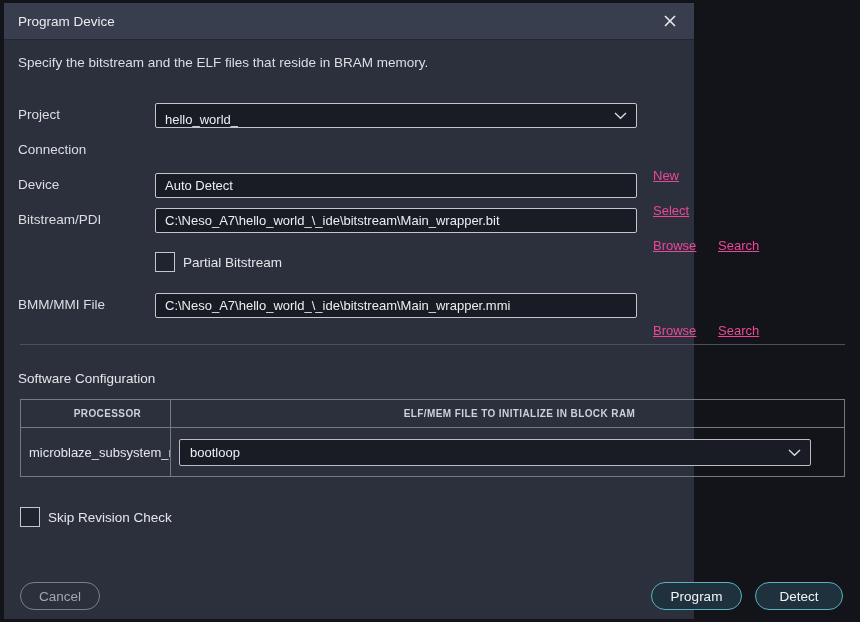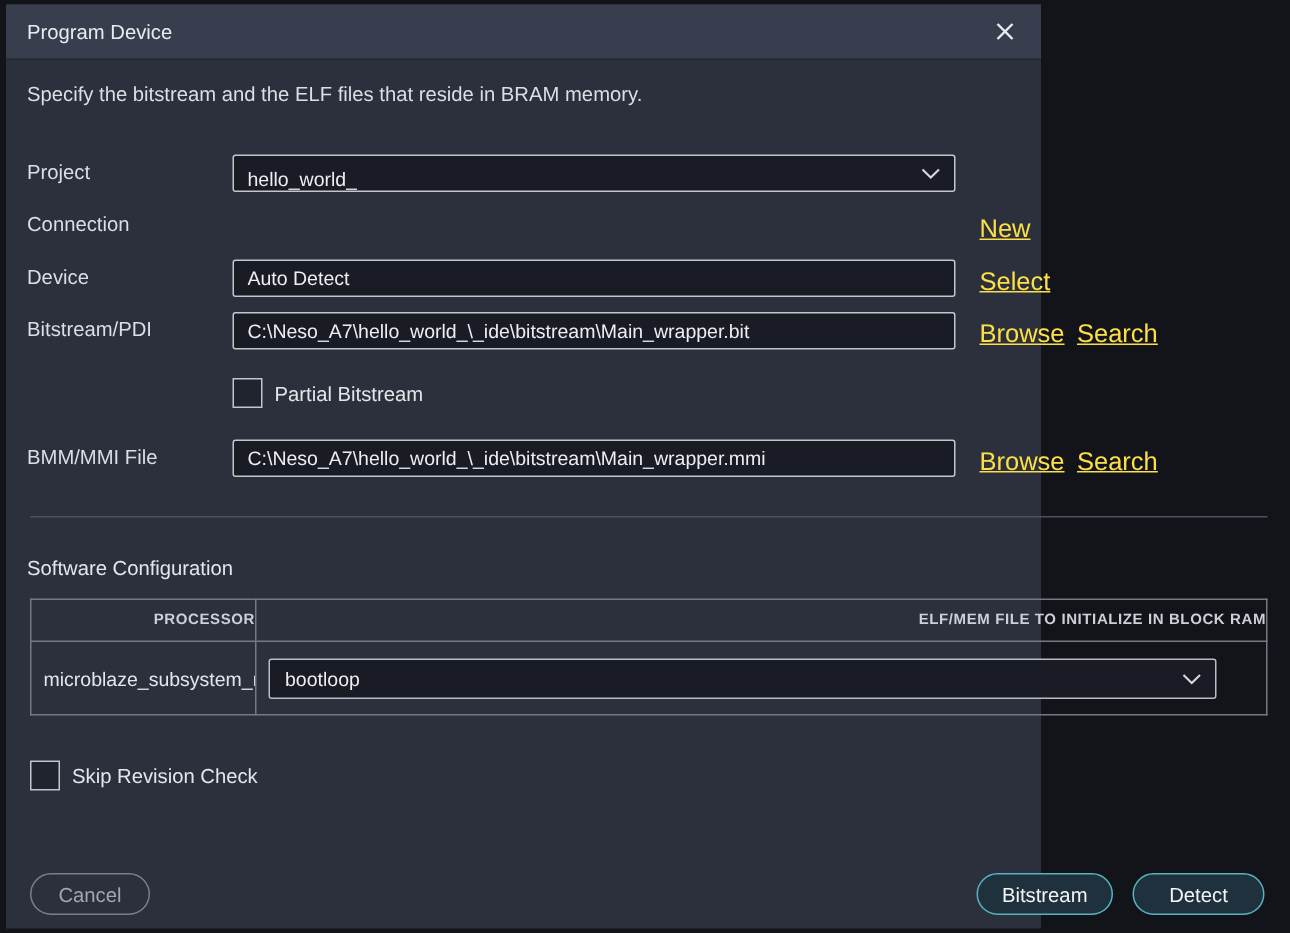--- a/index.html
+++ b/index.html
@@ -18,32 +18,32 @@
   .label { position:absolute; left:14px; font-size:13.5px; color:#dcdee4; white-space:nowrap; }
 
   .field { position:absolute; left:151px; width:482px; height:25px; background:#191c25;
            border:1px solid #c3c6cd; border-radius:2px; color:#eceef2; font-size:13px;
            font-family:"Liberation Sans", sans-serif; }
   .dropdown { display:flex; align-items:flex-end; padding:0 28px 0 9px; cursor:pointer; }
   .dropdown .val { overflow:hidden; white-space:nowrap; }
   .chev { position:absolute; right:9px; top:50%; transform:translateY(-50%); }
   input.field { padding:0 9px; outline:none; }
 
-  .link { position:absolute; font-size:17px; color:#fde047; text-decoration:underline; cursor:pointer; white-space:nowrap; }
+  .link { position:absolute; font-size:13px; color:#ec4899; text-decoration:underline; cursor:pointer; white-space:nowrap;margin-top:25px; }
 
   .checkbox { position:absolute; width:20px; height:20px; background:#20242e; border:1px solid #c3c6cd; cursor:pointer; }
   .cblabel { position:absolute; font-size:13.5px; color:#e4e6ea; white-space:nowrap; }
 
   .divider { position:absolute; left:16px; top:341px; width:825px; height:1px; background:#4b505e; }
 
   .section-title { position:absolute; left:14px; top:368px; font-size:13.5px; color:#e4e6ea; }
 
   table.swtable { position:absolute; left:16px; top:396px; width:825px; border-collapse:collapse; }
   .swtable th, .swtable td { border:1px solid #757986; }
-  .swtable th { height:28px; text-align:right; font-size:10px; font-weight:bold; letter-spacing:.4px;
+  .swtable th { height:28px; text-align:center; font-size:10px; font-weight:bold; letter-spacing:.4px;
                 color:#ccd0d8; padding-left:24px; white-space:nowrap; }
   .swtable td { height:49px; }
   .swtable td.proc { width:150px; max-width:150px; font-size:13px; color:#e4e6ea;
                      padding-left:8px; white-space:nowrap; overflow:hidden; }
   .swtable td.elf { position:relative; }
   .cell-dropdown { position:absolute; left:8px; right:33px; top:11px; height:27px; background:#191c25;
                    border:1px solid #b9bcc4; border-radius:2px; color:#eceef2; font-size:13px;
                    display:flex; align-items:center; padding:0 28px 0 10px; cursor:pointer; }
 
   .btn { position:absolute; height:28px; border-radius:14px; font-size:13.5px;
@@ -120,17 +120,17 @@
           </div>
         </td>
       </tr>
     </tbody>
       </table>
 
     <div class="checkbox" style="left:16px; top:504px;"></div>
     <div class="cblabel" style="left:44px; top:507px;text-align:center;">Skip Revision Check</div>
 
     <div class="btn btn-cancel">Cancel</div>
-    <div class="btn btn-teal btn-generate">Bitstream</div>
+    <div class="btn btn-teal btn-generate">Program</div>
     <div class="btn btn-teal btn-program">Detect</div>
 
   </div>
 </div>
 
 </body></html>

